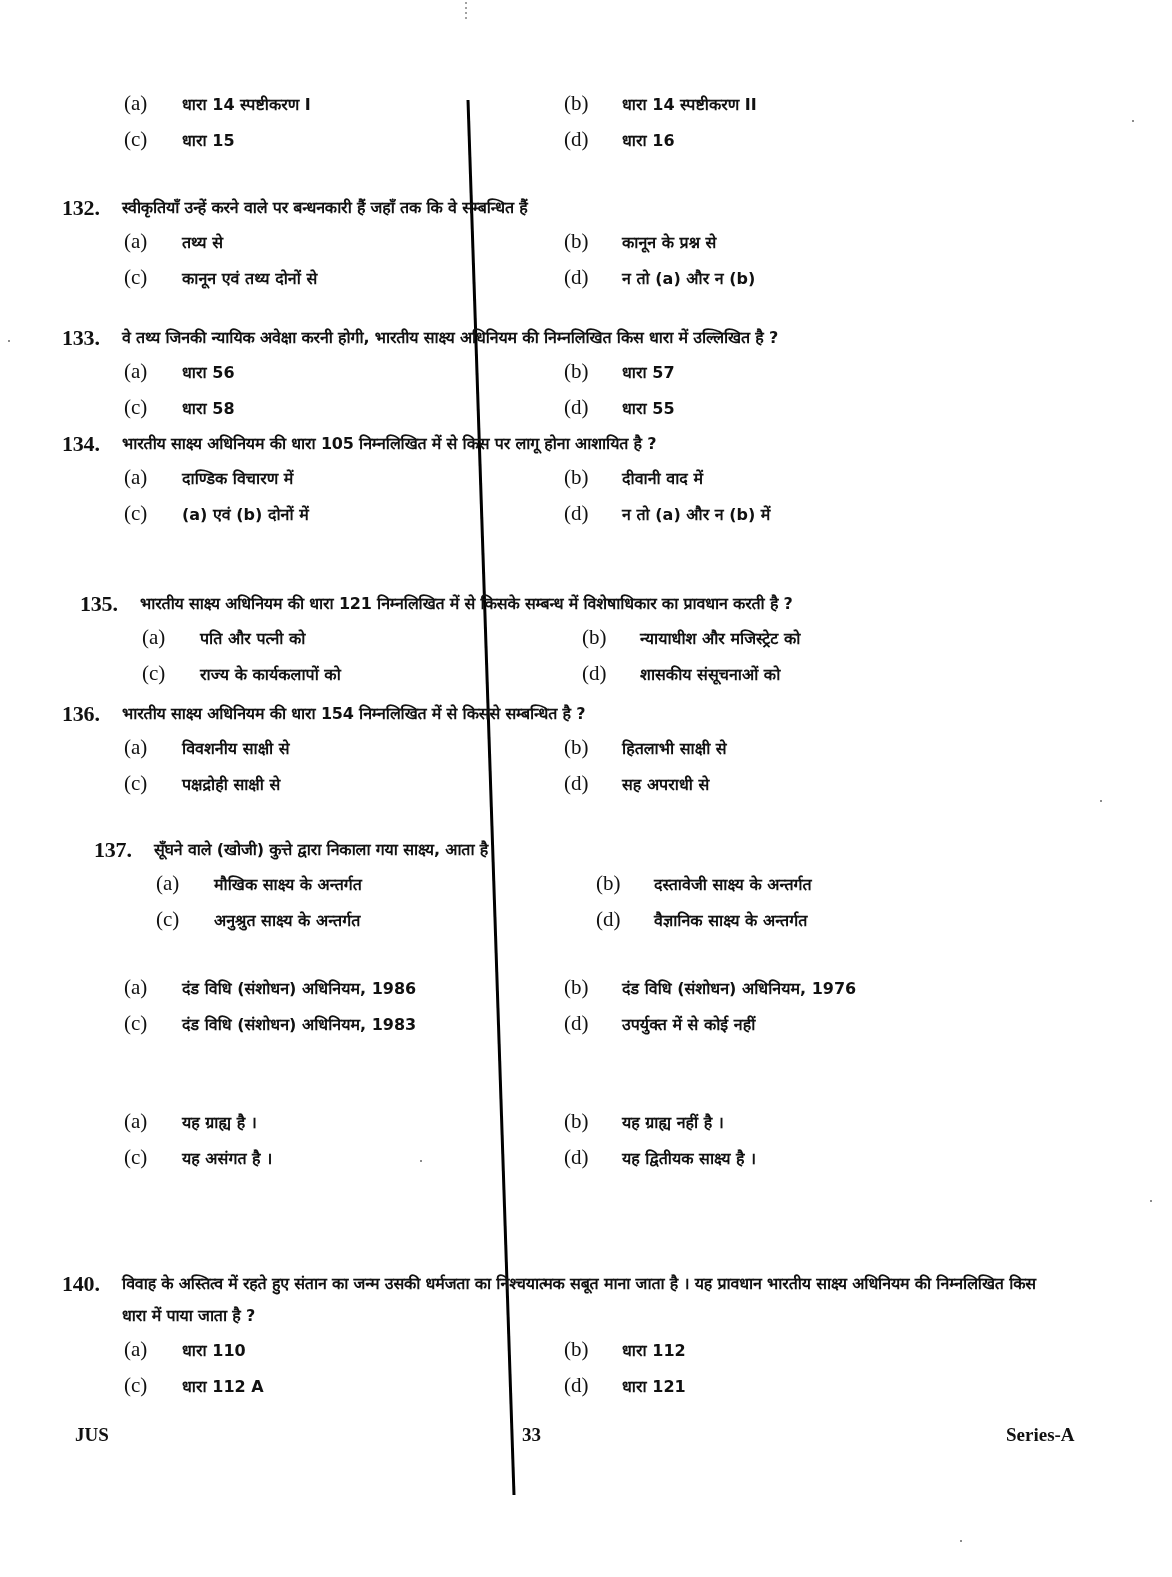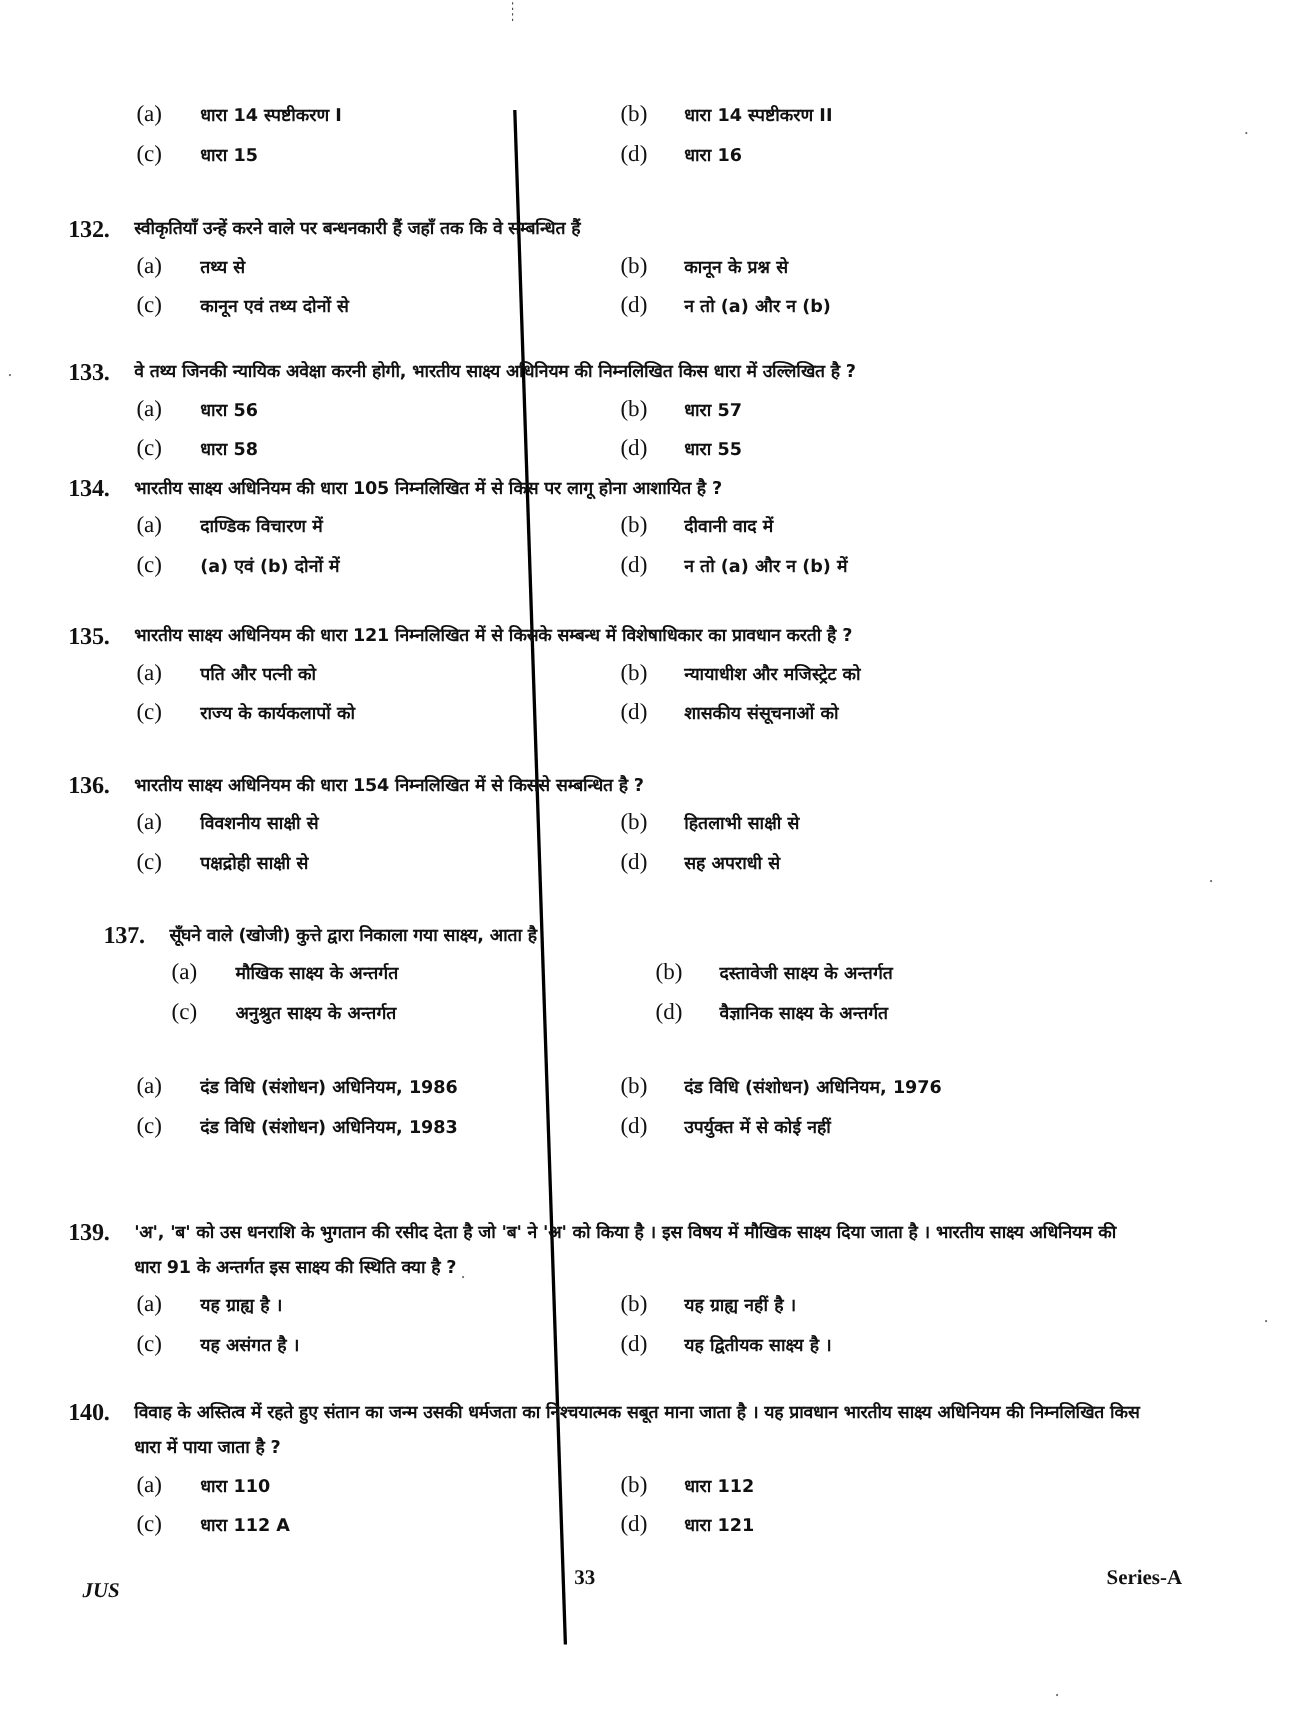--- a/index.html
+++ b/index.html
@@ -83,21 +83,21 @@
     .footer {
       position: absolute;
       top: 1424px;
       left: 0;
       width: 1172px;
       height: 30px;
       font-family: "Liberation Serif", "DejaVu Serif", serif;
       font-weight: bold;
       font-size: 19px;
     }
-    .footer-left { position: absolute; left: 75px; top: 12px; font-style: italic; }
+    .footer-left { position: absolute; left: 75px; top: 0; }
     .footer-center { position: absolute; left: 522px; top: 0; }
     .footer-right { position: absolute; left: 962px; top: 0; margin-left: 44px; }
     .speck {
       position: absolute;
       background: #666;
       border-radius: 50%;
     }
   </style>
 </head>
 <body>
@@ -198,21 +198,21 @@
           <span class="opt-key">(c)</span>
           <span class="opt-text">(a) एवं (b) दोनों में</span>
         </div>
       <div class="option">
           <span class="opt-key">(d)</span>
           <span class="opt-text">न तो (a) और न (b) में</span>
         </div>
     </div>
   </div>
 
-  <div class="question" style="top:562px;">
+  <div class="question" style="top:588px;margin-left:18px;">
     <div class="q-stem">
       <span class="q-num">135.</span>
       <span class="q-text">भारतीय साक्ष्य अधिनियम की धारा 121 निम्नलिखित में से किसके सम्बन्ध में विशेषाधिकार का प्रावधान करती है ?</span>
     </div>
     <div class="options">
       <div class="option">
           <span class="opt-key">(a)</span>
           <span class="opt-text">पति और पत्नी को</span>
         </div>
       <div class="option">
@@ -295,24 +295,20 @@
           <span class="opt-text">दंड विधि (संशोधन) अधिनियम, 1983</span>
         </div>
       <div class="option">
           <span class="opt-key">(d)</span>
           <span class="opt-text">उपर्युक्त में से कोई नहीं</span>
         </div>
     </div>
   </div>
 
   <div class="question" style="top:1104px;">
-    <div class="q-stem">
-      <span class="q-num">139.</span>
-      <span class="q-text">'अ', 'ब' को उस धनराशि के भुगतान की रसीद देता है जो 'ब' ने 'अ' को किया है । इस विषय में मौखिक साक्ष्य दिया जाता है । भारतीय साक्ष्य अधिनियम की धारा 91 के अन्तर्गत इस साक्ष्य की स्थिति क्या है ?</span>
-    </div>
     <div class="options">
       <div class="option">
           <span class="opt-key">(a)</span>
           <span class="opt-text">यह ग्राह्य है ।</span>
         </div>
       <div class="option">
           <span class="opt-key">(b)</span>
           <span class="opt-text">यह ग्राह्य नहीं है ।</span>
         </div>
       <div class="option">

